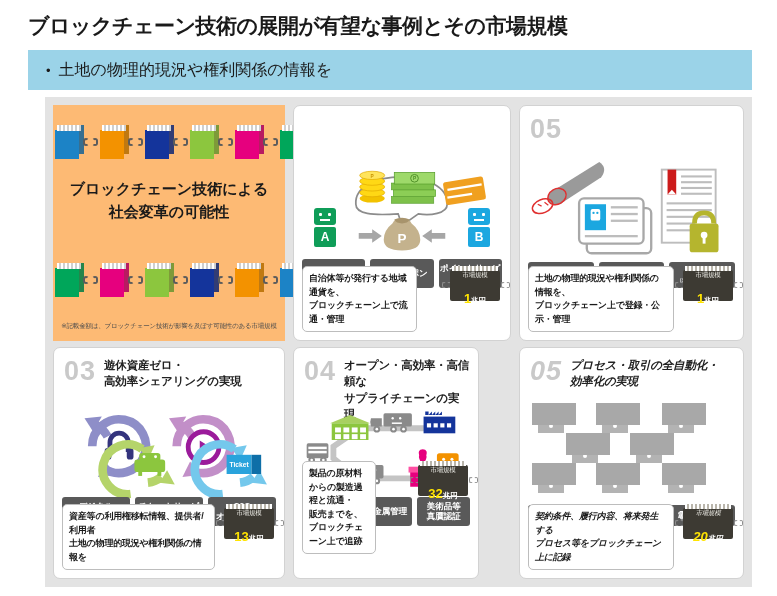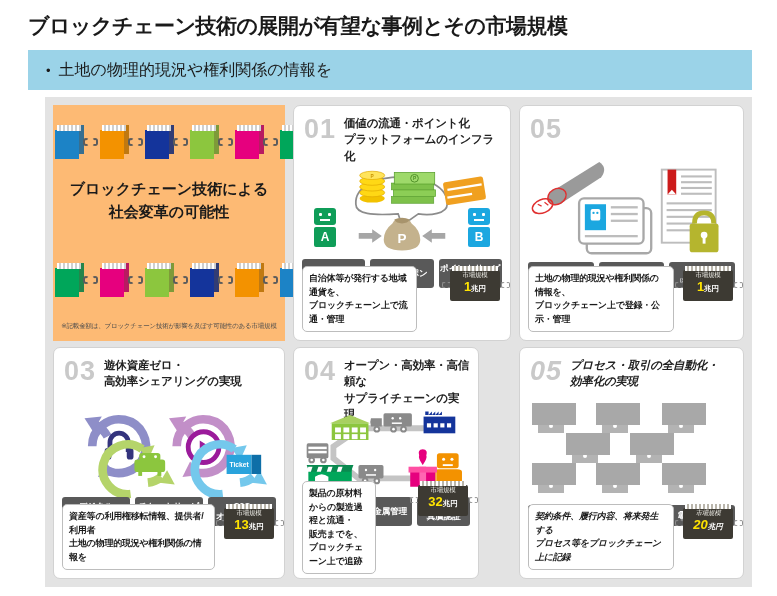--- a/index.html
+++ b/index.html
@@ -101,21 +101,21 @@
     padding:5px 6px;box-sizing:border-box;letter-spacing:-0.2px;
   }
   .badge-wrap{position:relative;width:52px;flex:0 0 auto;margin-left:9px;}
   .badge{
     position:absolute;left:0;top:4px;width:50px;height:31px;background:#3d3a33;
     border-radius:2px;color:#fff;text-align:center;box-sizing:border-box;padding-top:2px;
   }
   .badge-top{position:absolute;left:2px;top:-4px;width:46px;height:5px;
     background:repeating-linear-gradient(90deg,#ffffff 0 2px,#b9b5ab 2px 4px);}
   .badge-lbl{font-size:6.5px;color:#f0efe9;letter-spacing:-0.3px;line-height:1;}
-  .badge-val{font-size:13px;font-weight:bold;color:#ffe400;line-height:1.05;margin-top:1px;}
+  .badge-val{font-size:13px;font-weight:bold;color:#ffe400;line-height:1.05;margin-top:13px;}
   .badge-val .unit{font-size:7.5px;color:#ffffff;font-weight:bold;margin-left:0px;}
   .badge-link{position:absolute;top:16px;width:9px;height:7px;}
   .badge-link.l{left:-8px;}
   .badge-link.r{right:-8px;}
   .badge-link:before,.badge-link:after{content:"";position:absolute;top:0;width:4px;height:6px;
     border:1.4px solid #8e8e8e;border-radius:2px;box-sizing:border-box;}
   .badge-link:before{left:0;border-right-color:transparent;}
   .badge-link:after{right:0;border-left-color:transparent;}
 
   
@@ -231,27 +231,20 @@
             <div class="face" style="background:#1c83c6"></div>
             <div class="top"></div>
           </div>
           <div class="link"></div>
         </div>
       <div class="hero-note">※記載金額は、ブロックチェーン技術が影響を及ぼす可能性のある市場規模</div>
     </div>
   </div>
 
   <div class="card c01">
-    <div class="card-head">
-      <div class="card-num">01</div>
-      <div class="card-title">
-        <div>価値の流通・ポイント化</div>
-        <div>プラットフォームのインフラ化</div>
-      </div>
-    </div>
     <div class="illus">
       <svg viewBox="0 0 206 104" width="100%" height="100%">
         <path d="M55 46 C52 8, 152 8, 150 46 C150 56, 132 58, 120 56 L103 68 L99 56 C72 58, 55 56, 55 46 Z" fill="#ffffff" stroke="#8c8c8c" stroke-width="1.8"></path>
 
         <g>
           <ellipse cx="72" cy="40" rx="13" ry="4.3" fill="#f2c200"></ellipse>
           <ellipse cx="72" cy="34" rx="13" ry="4.3" fill="#ffd815" stroke="#e0a800" stroke-width="0.7"></ellipse>
           <ellipse cx="72" cy="28" rx="13" ry="4.3" fill="#ffd815" stroke="#e0a800" stroke-width="0.7"></ellipse>
           <ellipse cx="72" cy="22" rx="13" ry="4.3" fill="#ffd815" stroke="#e0a800" stroke-width="0.7"></ellipse>
           <ellipse cx="72" cy="16" rx="13" ry="4.3" fill="#ffe45c" stroke="#e0a800" stroke-width="0.7"></ellipse>
@@ -609,21 +602,21 @@
       <div class="tag">
           <span>貴金属管理</span>
         </div>
       <div class="tag">
           <span>
             <span style="display:block">美術品等</span>
             <span style="display:block">真贋認証</span>
           </span>
         </div>
     </div>
-    <div class="descrow" style="bottom:4px;gap:33px;">
+    <div class="descrow" style="bottom:24px;gap:33px;">
       <div class="desc">
         <div>製品の原材料からの製造過程と流通・</div>
         <div>販売までを、ブロックチェーン上で追跡</div>
       </div>
       <div class="badge-wrap">
         <div class="badge-link l"></div>
         <div class="badge-link r"></div>
         <div class="badge">
           <div class="badge-top"></div>
           <div class="badge-lbl">市場規模</div>

